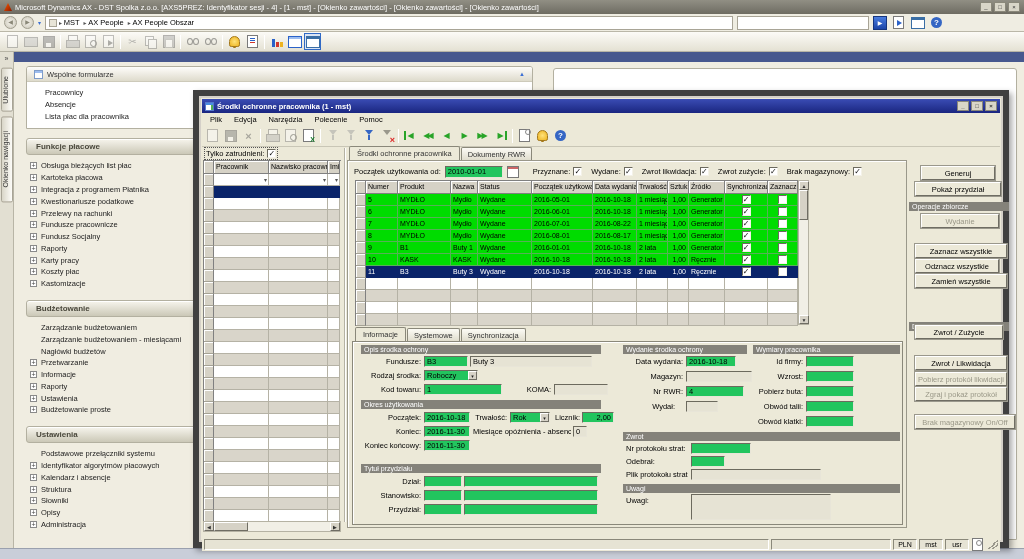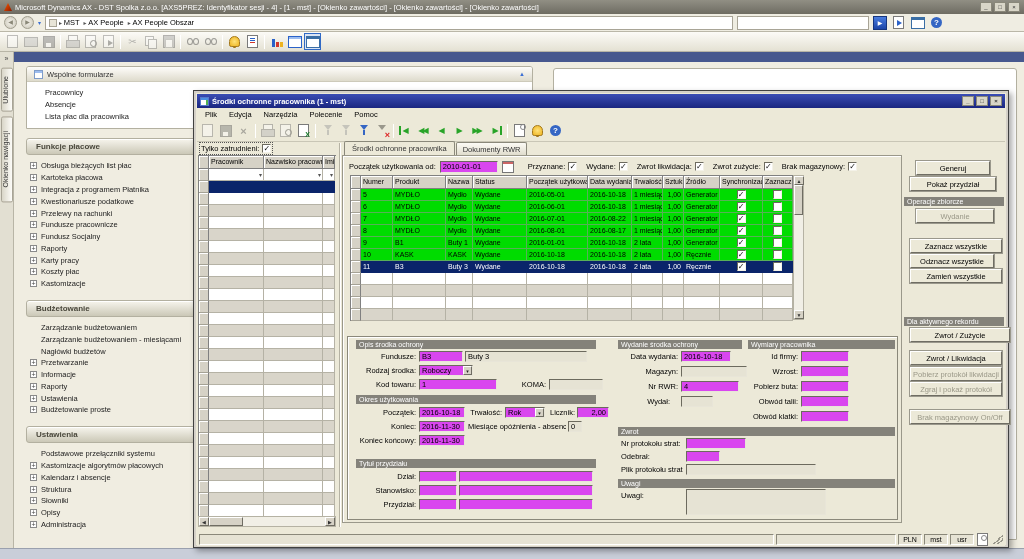--- a/index.html
+++ b/index.html
@@ -81,21 +81,21 @@
 .i-first::before,.i-prev-fast::before,.i-prev::before{content:"◀";color:#28a428;font-size:8px}
 .i-next::before,.i-next-fast::before,.i-last::before{content:"▶";color:#28a428;font-size:8px}
 .i-prev-fast::after{content:"◀";color:#28a428;font-size:8px;margin-left:-2px}
 .i-next-fast::after{content:"▶";color:#28a428;font-size:8px;margin-left:-2px}
 .i-first::after{content:"";position:absolute;left:2px;top:4px;width:2px;height:9px;background:#28a428}
 .i-last::after{content:"";position:absolute;right:2px;top:4px;width:2px;height:9px;background:#28a428}
 .i-document::after{content:"";position:absolute;top:2px;right:2px;width:4px;height:4px;border:1px solid #888;border-radius:50%}
 .i-help::before{content:"?";width:11px;height:11px;border-radius:50%;background:#3566c4;color:#fff;font-weight:bold;font-size:8px;display:flex;align-items:center;justify-content:center}
 .i-cal::before{content:"";width:10px;height:10px;background:#fff;border:1px solid #777;box-shadow:inset 0 2px 0 #c66}
 
-.dlg{position:absolute;left:193px;top:90px;width:816px;height:458px;background:#ece9d8;border:1px solid #404040;box-shadow:inset 0 0 0 2px #d4d0c8,3px 3px 6px rgba(0,0,0,.35);z-index:10}
+.dlg{position:absolute;left:193px;top:90px;width:816px;height:458px;background:#ece9d8;border:6px solid #404040;box-shadow:inset 0 0 0 2px #d4d0c8,3px 3px 6px rgba(0,0,0,.35);z-index:10}
 .dtitle{position:absolute;left:3px;top:3px;right:3px;height:14px;background:linear-gradient(#3a4cb4,#1a2680);color:#fff;font-weight:bold;font-size:7.5px;display:flex;align-items:center;gap:3px;padding:0 3px}
 .dicon{width:9px;height:9px;background:#fff;border:1px solid #5577cc;box-shadow:inset 0 2px 0 #4a8de0,inset -2px 0 0 #52b052;flex:0 0 auto}
 .dmenu{position:absolute;left:3px;top:17px;right:3px;height:12px;display:flex;align-items:center;gap:2px;padding:0 3px;background:#ece9d8}
 .mitem{padding:0 5px;font-size:7.5px}
 .dtools{position:absolute;left:3px;top:29px;right:3px;height:22px;display:flex;align-items:center;gap:1px;padding:0 2px;border-bottom:1px solid #c9c6b6;background:#ece9d8}
 .vsep{position:absolute;left:145px;top:52px;bottom:20px;width:2px;border-left:1px solid #b5b2a3;border-right:1px solid #fff}
 
 .g{position:absolute;border-top:1px solid #808080;border-left:1px solid #808080;background:#ece9d8}
 .grow{display:flex}
 .gh{background:#d6d2c6;border-right:1px solid #808080;border-bottom:1px solid #808080;box-shadow:inset 1px 1px 0 #fff;font-size:7px;padding:0 2px;height:13px;line-height:12px;overflow:hidden;white-space:nowrap;flex:0 0 auto}
@@ -113,21 +113,21 @@
 .tab{display:inline-block;background:linear-gradient(#fcfbf5,#e0ddcd);border:1px solid #8a887a;border-bottom:none;border-radius:2px 2px 0 0;padding:2px 6px 1px;font-size:7.5px;color:#333;margin-right:1px;position:relative;top:1px}
 .tab.act{background:#ece9d8;padding:2px 7px 2px;top:0;z-index:2;font-weight:normal}
 .tabbox{position:absolute;left:148px;top:64px;width:560px;height:368px;border:1px solid #9a988a;box-shadow:inset 1px 1px 0 #fff;background:#ece9d8}
 .fltrow{position:absolute;left:155px;top:69px;height:13px;display:flex;align-items:center;gap:4px;font-size:7.5px;white-space:nowrap}
 .fchk{display:inline-flex;align-items:center;gap:3px;margin-left:9px}
 
 .detail{position:absolute;left:153px;top:245px;width:551px;height:184px;border:1px solid #8a887a;box-shadow:inset 1px 1px 0 #fff;background:#ece9d8}
 .ghead{position:absolute;height:9px;background:#84827a;color:#fff;font-size:7px;line-height:9px;padding:0 3px;white-space:nowrap;overflow:hidden}
 .flabel{position:absolute;height:11px;line-height:11px;font-size:7.5px;text-align:right;white-space:nowrap;overflow:hidden}
 .flabel.la{text-align:left}
-.finput{position:absolute;height:11px;line-height:10px;font-size:7.5px;background:#d946ef;border:1px solid;border-color:#6c6a5e #e8e5d8 #e8e5d8 #6c6a5e;padding:0 2px;white-space:nowrap;overflow:hidden}
+.finput{position:absolute;height:11px;line-height:10px;font-size:7.5px;background:#22c55e;border:1px solid;border-color:#6c6a5e #e8e5d8 #e8e5d8 #6c6a5e;padding:0 2px;white-space:nowrap;overflow:hidden}
 .finput.ro{background:#e6e3d4}
 .finput.num{text-align:right}
 .sarr{position:absolute;right:0;top:0;width:9px;height:9px;background:#d6d2c6;border:1px solid;border-color:#fff #6f6d63 #6f6d63 #fff;font-size:5px;line-height:8px;text-align:center;color:#222}
 .sarr::after{content:"▾"}
 
 .btn{position:absolute;height:14px;background:#ece9d8;border:1px solid;border-color:#fff #6f6d63 #6f6d63 #fff;box-shadow:0 0 0 1px #9a988c;font-size:7.5px;display:flex;align-items:center;justify-content:center;white-space:nowrap;overflow:hidden}
 .btn.dis{color:#9a9888}
 
 .hscroll{position:absolute;height:11px;background:#f1efe6;border:1px solid #b5b2a3;display:flex}
 .sbtn{width:10px;height:9px;background:#d6d2c6;border:1px solid;border-color:#fff #6f6d63 #6f6d63 #fff;font-size:5px;line-height:8px;text-align:center;color:#333;flex:0 0 auto}
@@ -315,21 +315,21 @@
         <div class="secthead">
           <span>Ustawienia</span>
         </div>
         <div class="sectitems">
           <div class="sitem">
             <span class="spacer"></span>
             <span>Podstawowe przełączniki systemu</span>
           </div>
           <div class="sitem">
             <span class="plusbox">+</span>
-            <span>Kastomizacje algorytmów płacowych</span>
+            <span>Identyfikator algorytmów płacowych</span>
           </div>
           <div class="sitem">
             <span class="plusbox">+</span>
             <span>Kalendarz i absencje</span>
           </div>
           <div class="sitem">
             <span class="plusbox">+</span>
             <span>Struktura</span>
           </div>
           <div class="sitem">
@@ -823,20 +823,21 @@
         <div class="gc" style="width: 30px; background: rgb(217, 213, 202);"></div>
       </div>
     </div>
   <div class="vscroll" style="left:599px;top:84px;height:145px">
     <span class="sbtn">▲</span>
     <span class="vthumb"></span>
     <span class="sp" style="flex:1"></span>
     <span class="sbtn">▼</span>
   </div>
 
+  <div class="abs" id="detail-tabs" style="left:156px;top:231px"><span class="tab act">Informacje</span><span class="tab">Systemowe</span><span class="tab">Synchronizacja</span></div>
 
   <div class="detail" id="detail">
     <div class="ghead" style="left:8px;top:3px;width:240px">Opis środka ochrony</div>
     <div class="flabel" style="left:0;top:14px;width:68px">Fundusze:</div>
     <div class="finput" style="left:71px;top:14px;width:44px">B3</div>
     <div class="finput ro" style="left:117px;top:14px;width:122px">Buty 3</div>
     <div class="flabel" style="left:0;top:28px;width:68px">Rodzaj środka:</div>
     <div class="finput" style="left:71px;top:28px;width:54px"><span>Roboczy</span><span class="sarr"></span></div>
     <div class="flabel" style="left:0;top:42px;width:68px">Kod towaru:</div>
     <div class="finput" style="left:71px;top:42px;width:78px">1</div>
@@ -904,21 +905,21 @@
     </div>
 
   <div class="btn" style="left:722px;top:70px;width:74px">Generuj</div>
   <div class="btn" style="left:716px;top:86px;width:86px">Pokaż przydział</div>
   <div class="ghead" style="left:710px;top:106px;width:100px">Operacje zbiorcze</div>
   <div class="btn dis" style="left:722px;top:118px;width:78px">Wydanie</div>
   <div class="btn" style="left:716px;top:148px;width:92px">Zaznacz wszystkie</div>
   <div class="btn" style="left:716px;top:163px;width:84px">Odznacz wszystkie</div>
   <div class="btn" style="left:716px;top:178px;width:92px">Zamień wszystkie</div>
   <div class="ghead" style="left:710px;top:226px;width:100px">Dla aktywnego rekordu</div>
-  <div class="btn" style="left:716px;top:237px;width:100px">Zwrot / Zużycie</div>
+  <div class="btn" style="left:716px;top:229px;width:88px">Zwrot / Zużycie</div>
   <div class="btn" style="left:716px;top:260px;width:92px">Zwrot / Likwidacja</div>
   <div class="btn dis" style="left:716px;top:276px;width:92px">Pobierz protokół likwidacji</div>
   <div class="btn dis" style="left:716px;top:291px;width:92px">Zgraj i pokaż protokół</div>
   <div class="btn dis" style="left:716px;top:319px;width:100px">Brak magazynowy On/Off</div>
 
   <div class="dstatus">
     <span class="scell" style="flex:1"></span>
     <span class="scell" style="width:120px"></span>
     <span class="scell" style="width:24px;text-align:center">PLN</span>
     <span class="scell" style="width:24px;text-align:center">mst</span>

